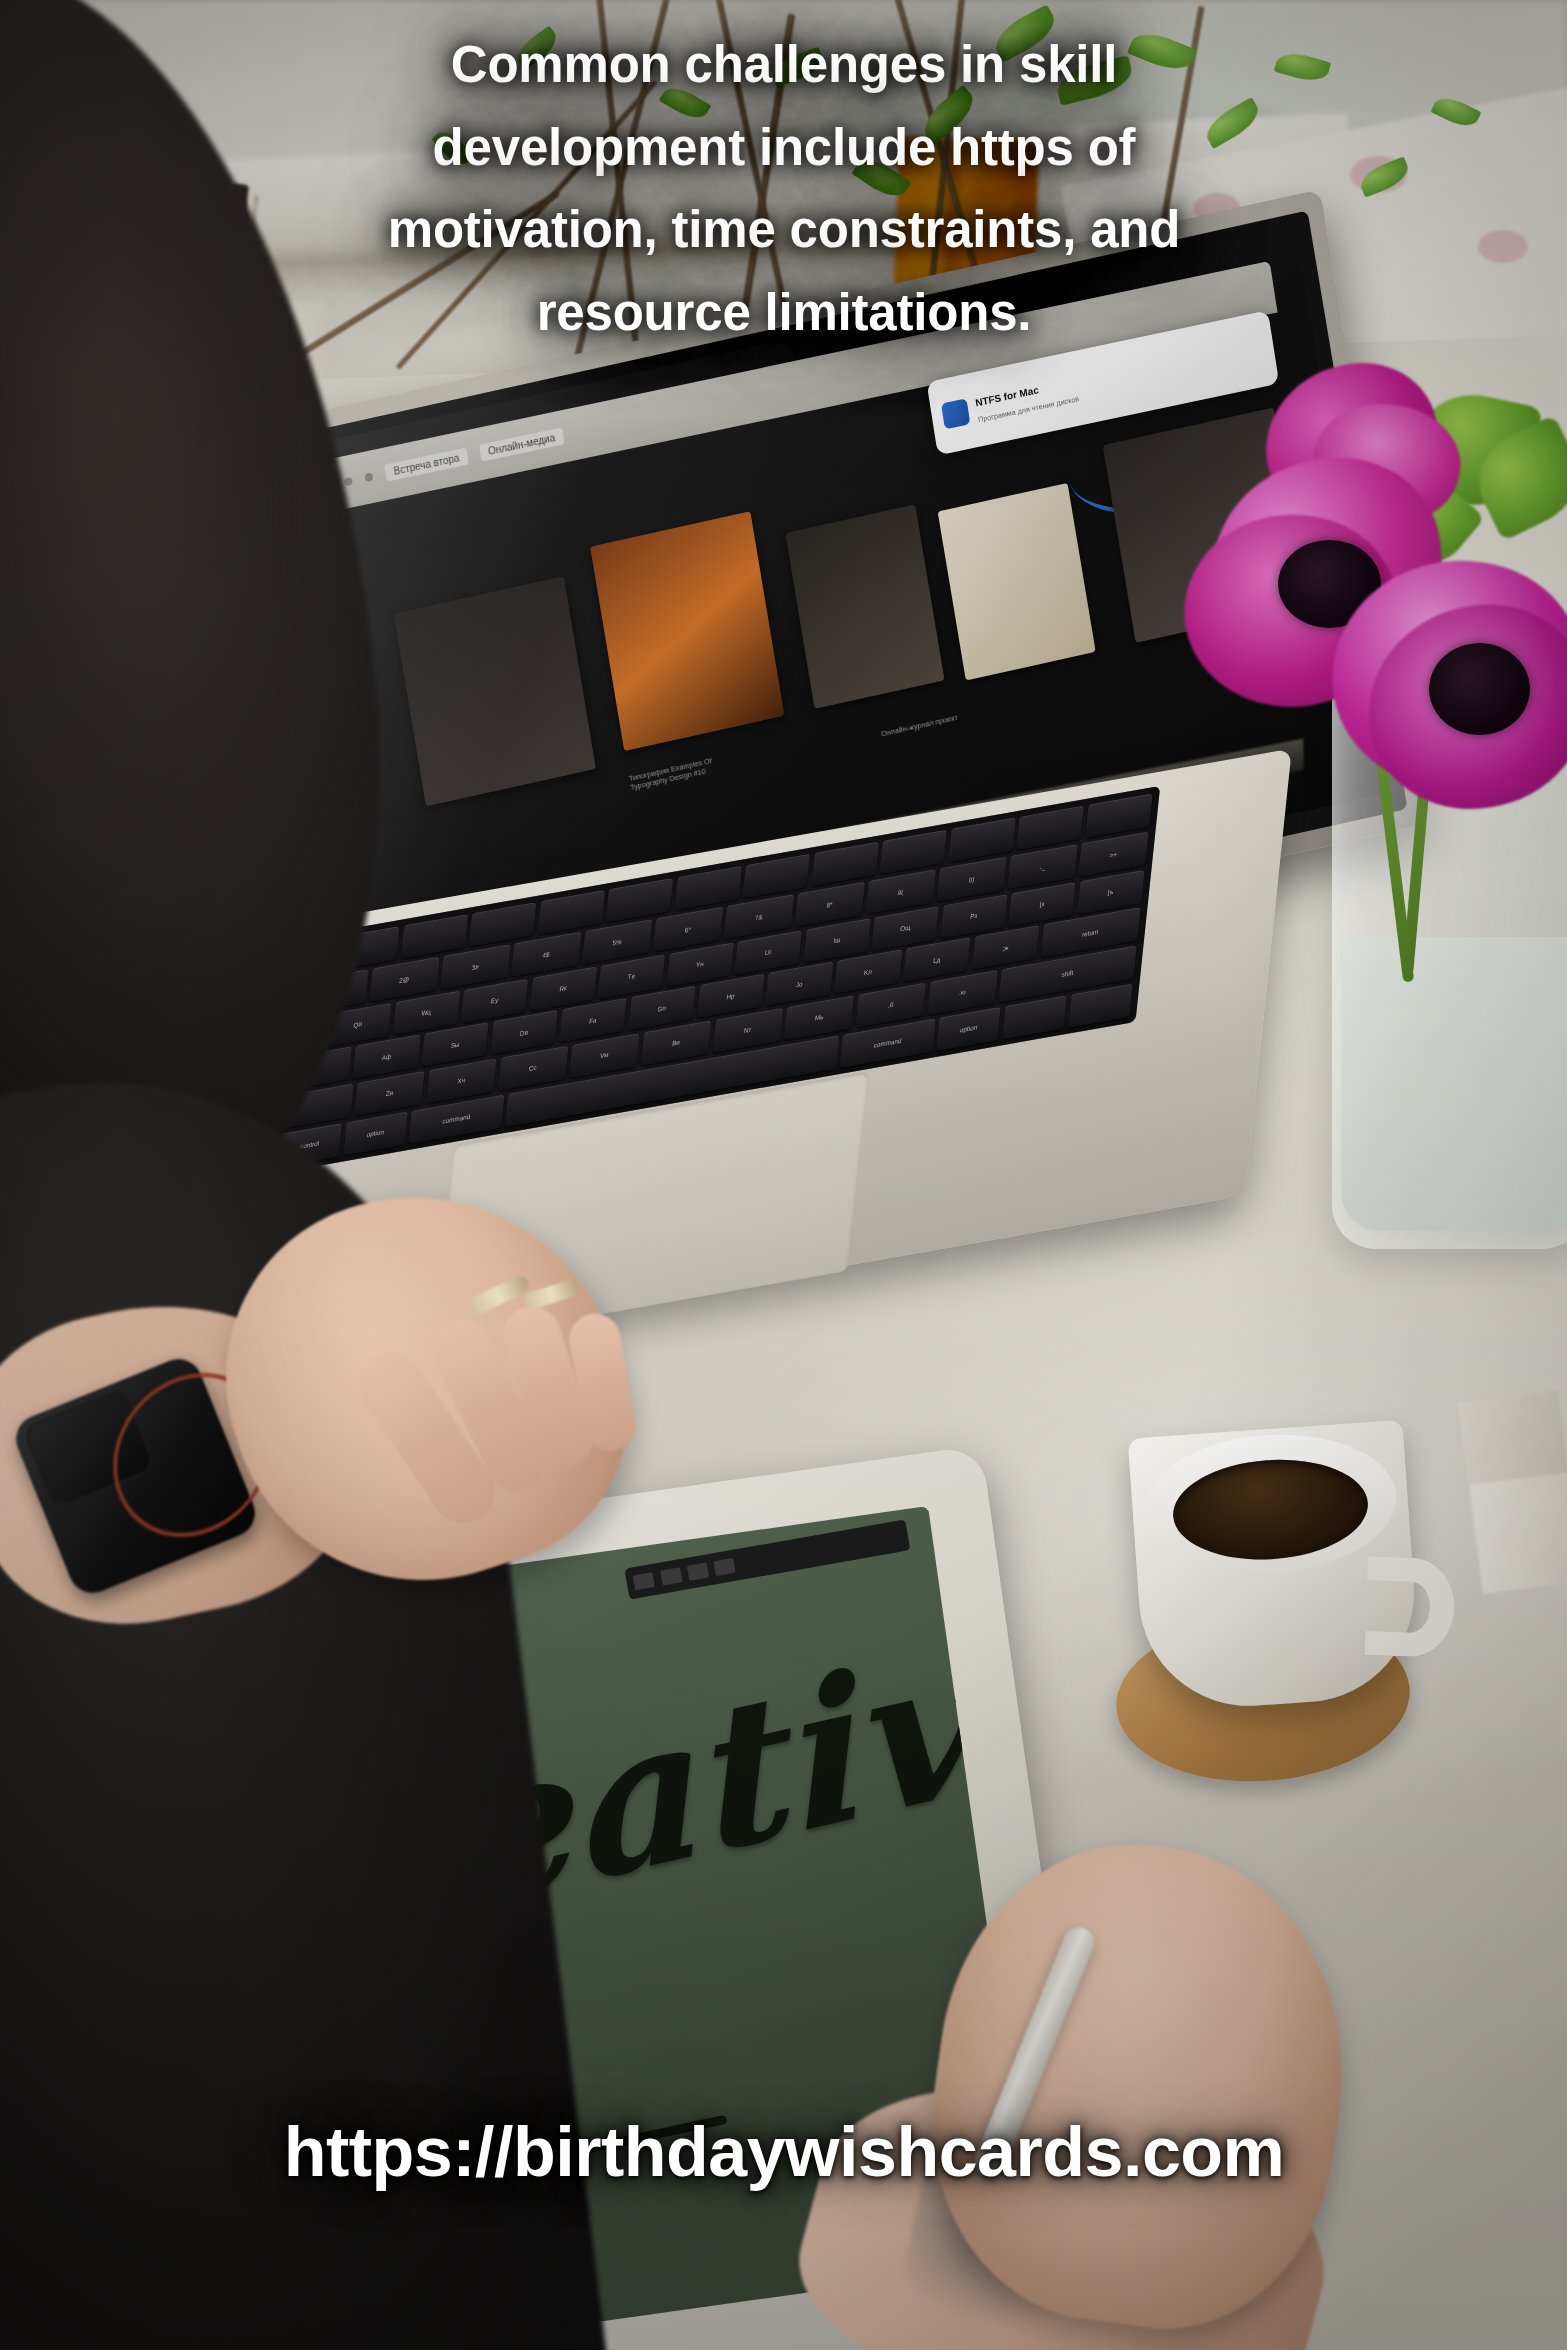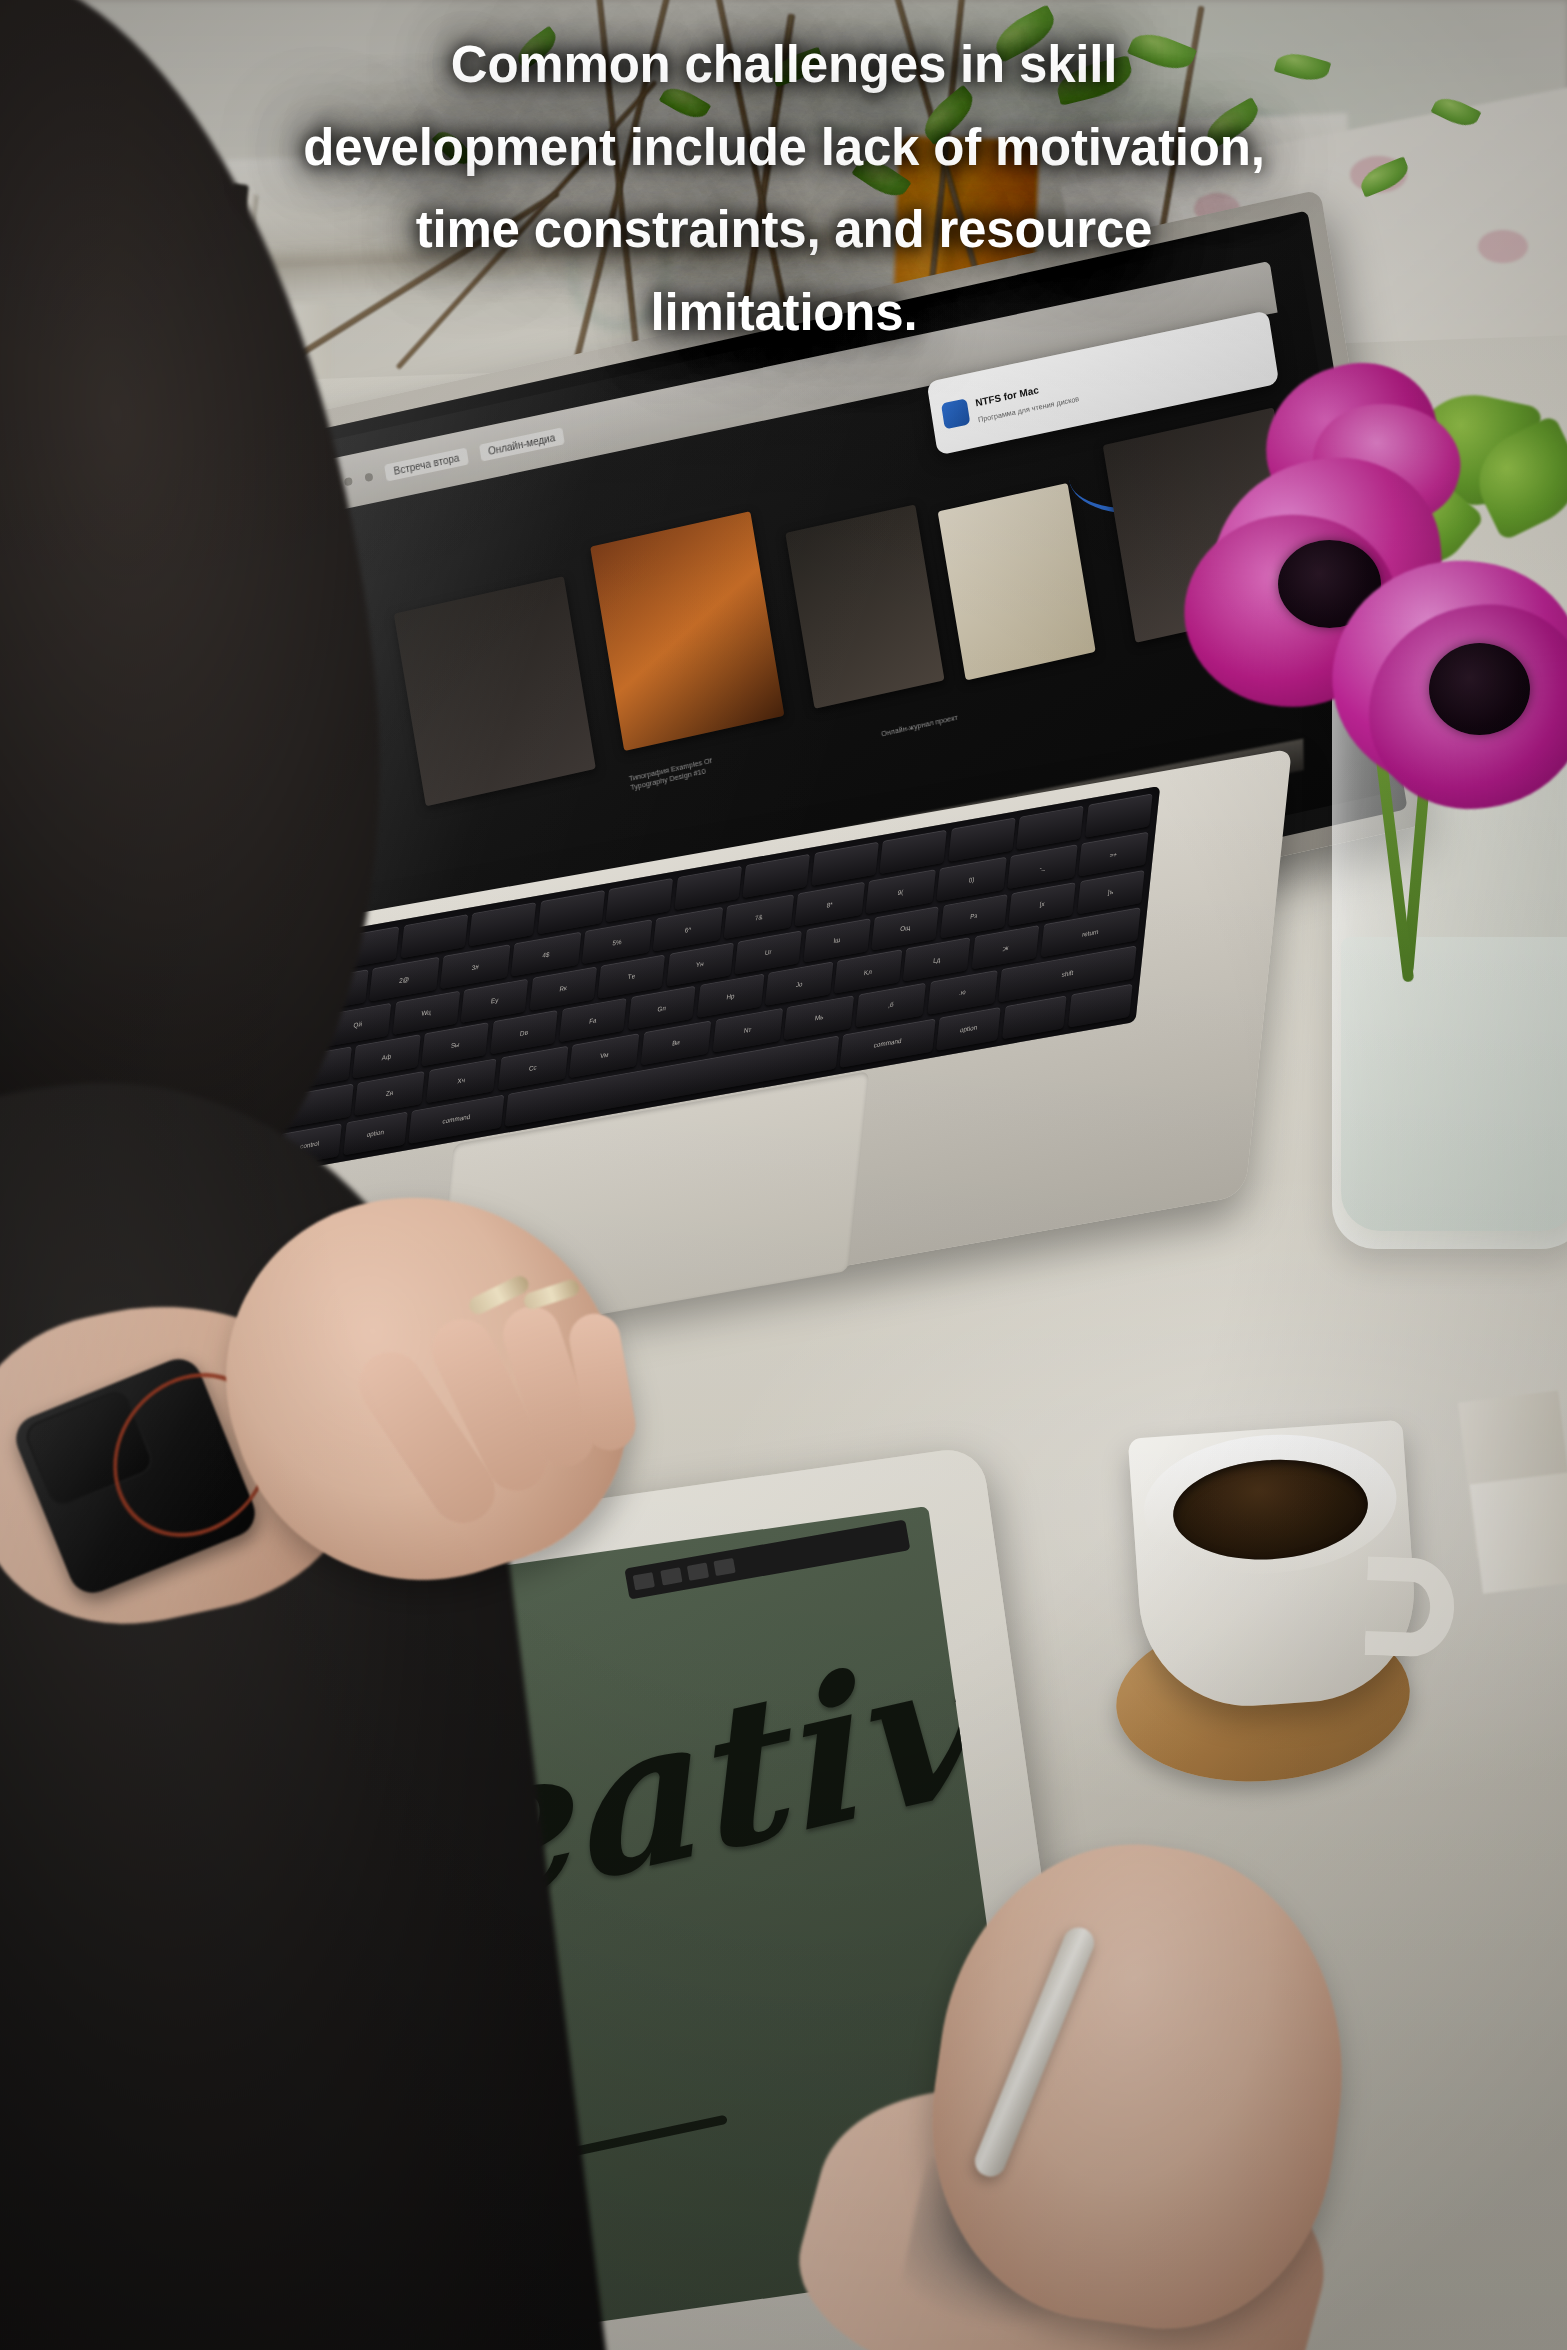--- a/index.html
+++ b/index.html
@@ -738,17 +738,18 @@
 
     <div class="forearm-right"></div>
     <div class="tattoo"></div>
     <div class="hand-right"></div>
     <div class="pencil"></div>
 
     <div class="grade"></div>
   </div>
 
   <div class="overlay">
-    <div class="subline">Common challenges in skill development include lack of motivation, time constraints, and resource limitations.</div>
+    <div class="subline">Common challenges in skill development include https of motivation, time constraints, and resource limitations.</div>
   </div>
+  <div class="site">https://birthdaywishcards.com</div>
 
 </div>
 
 
 </body></html>

